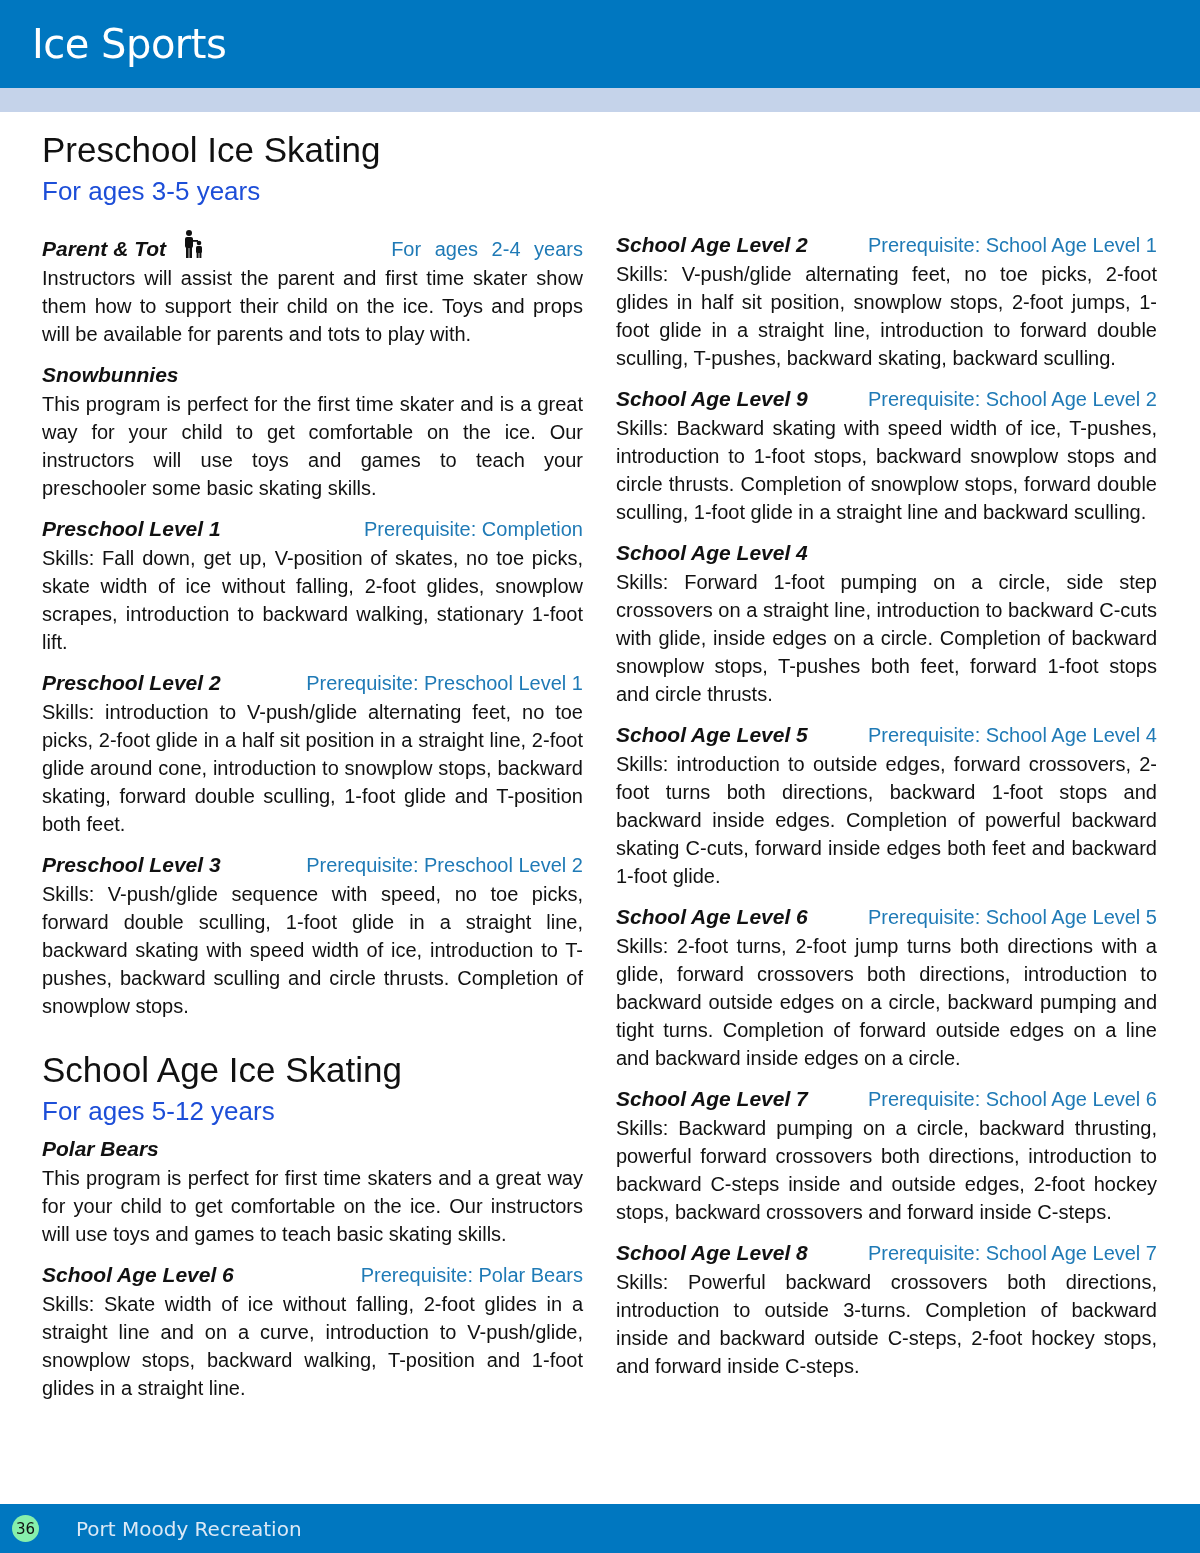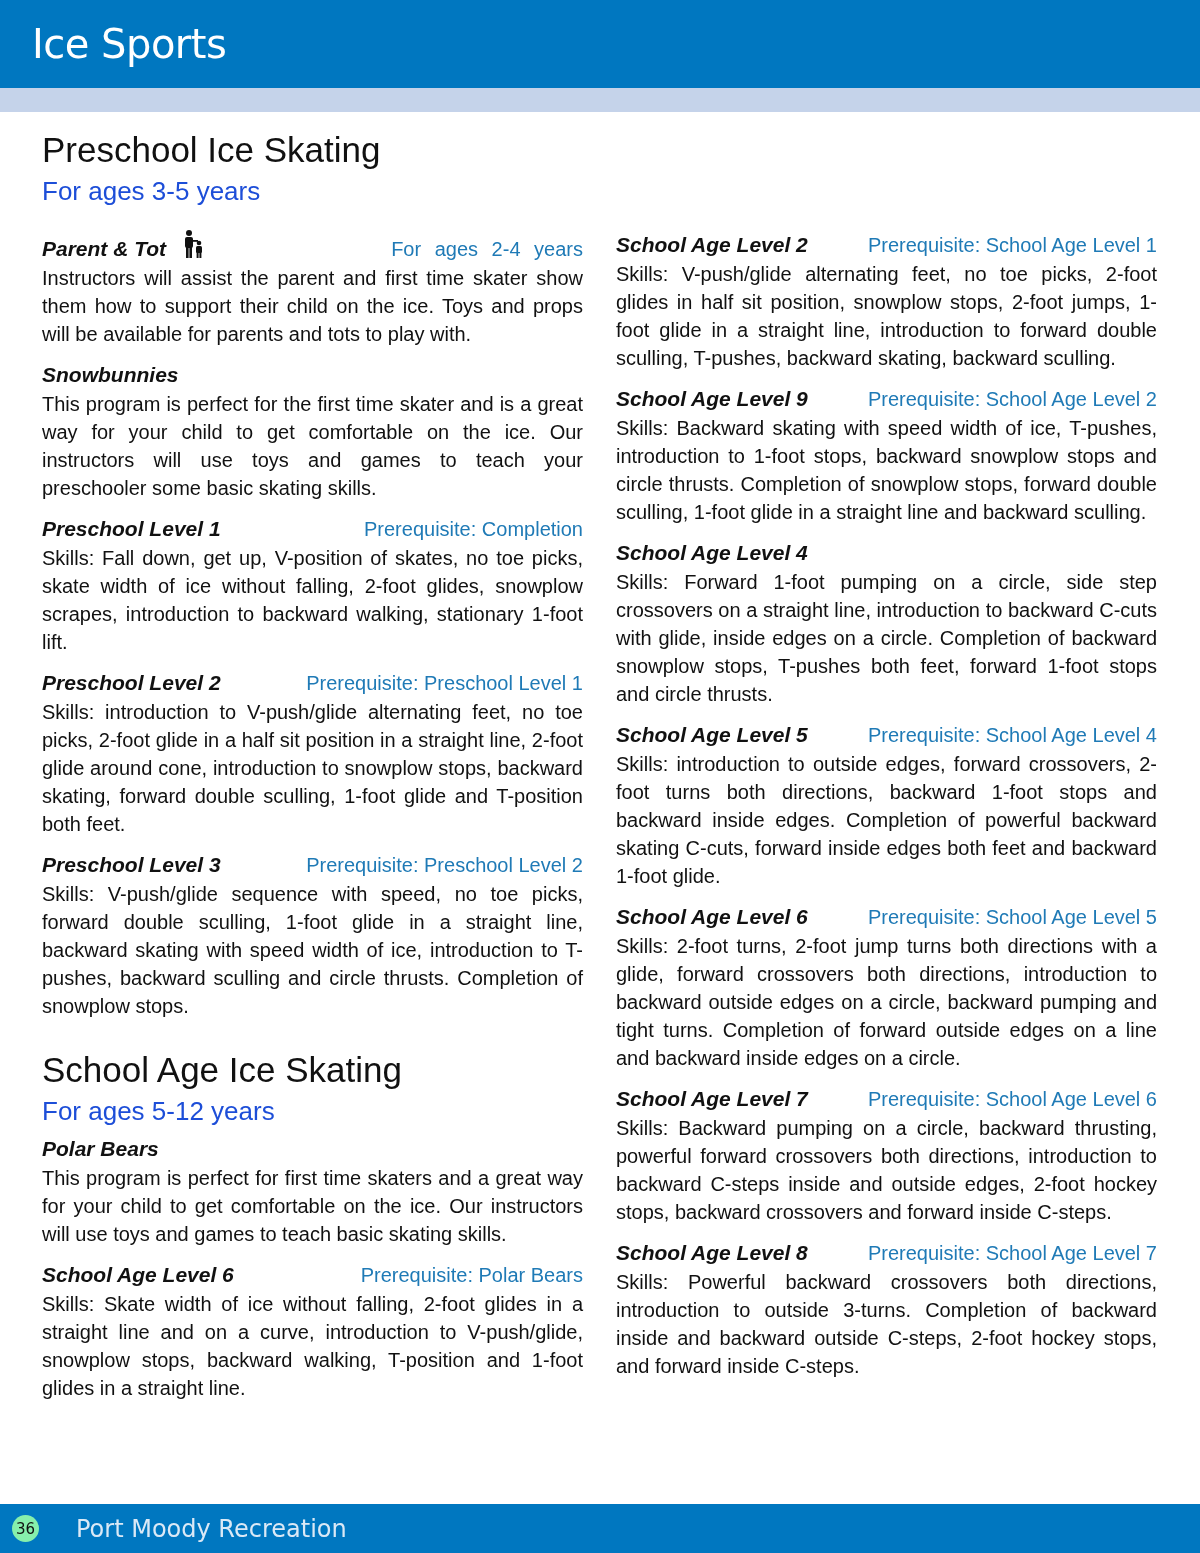--- a/index.html
+++ b/index.html
@@ -46,21 +46,21 @@
     background: #0077c0;
   }
   .page-num {
     position: absolute; left: 12px; top: 1515px; width: 27px; height: 27px;
     border-radius: 50%; background: #86efac; color: #111;
     font-family: "DejaVu Sans", sans-serif; font-size: 15px;
     display: flex; align-items: center; justify-content: center;
   }
   .footer-org {
     position: absolute; left: 76px; top: 1515px; color: #dbe9f6;
-    font-family: "DejaVu Sans", sans-serif; font-size: 24px; line-height: 28px;
+    font-family: "DejaVu Sans", sans-serif; font-size: 20px; line-height: 28px;
   }
   .footer-contact {
     position: absolute; right: 44px; top: 1604px; color: #4d7c0f;
     font-family: "DejaVu Sans", sans-serif; font-size: 20px; line-height: 28px;
   }
   .school-section { margin-top: 28px; }
 </style>
 </head>
 <body>
 

